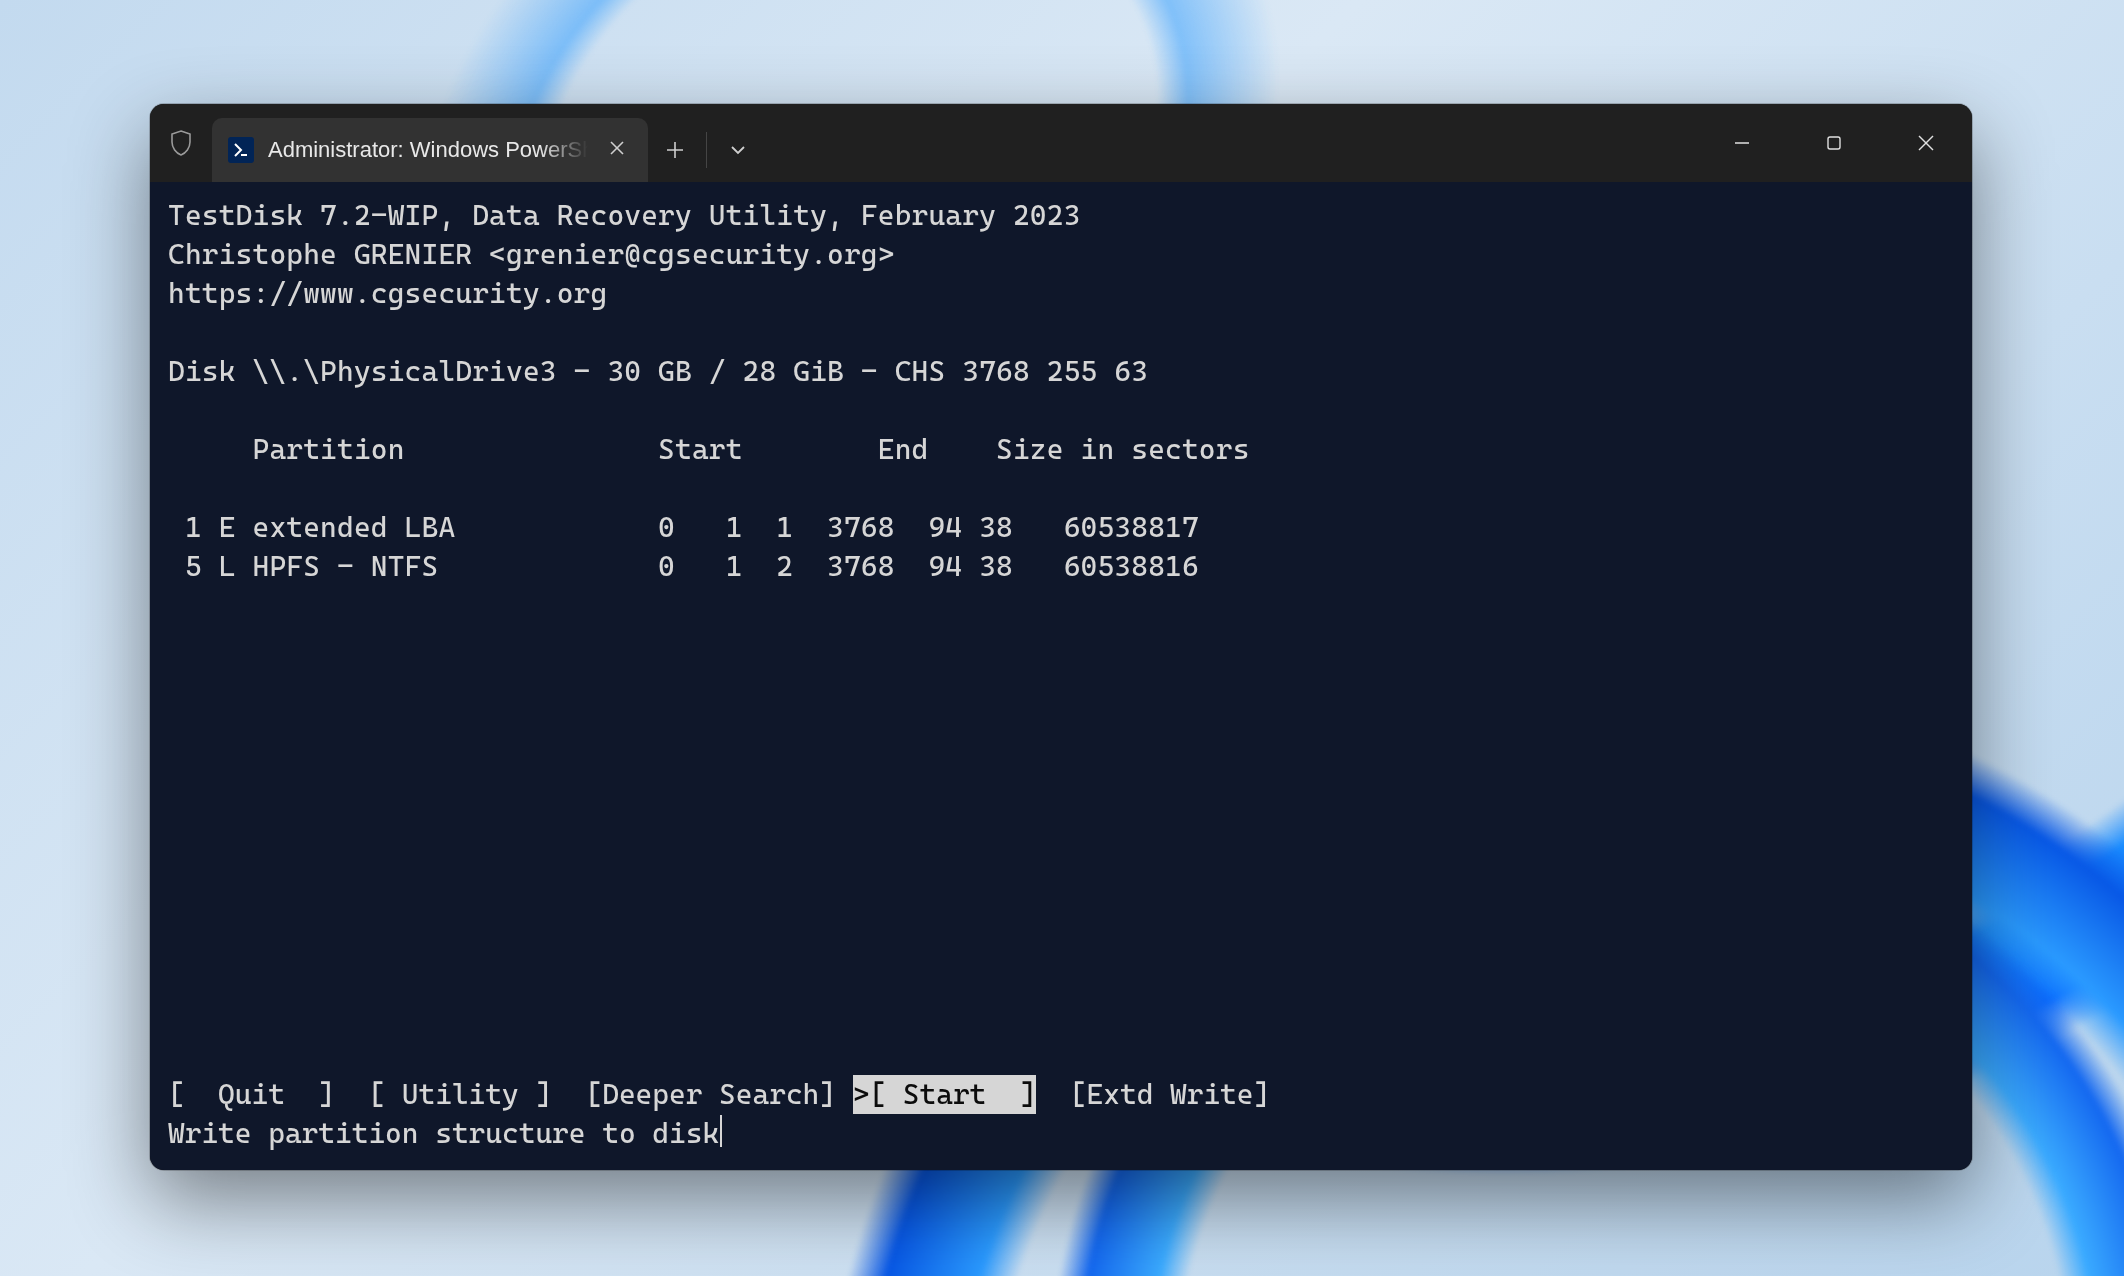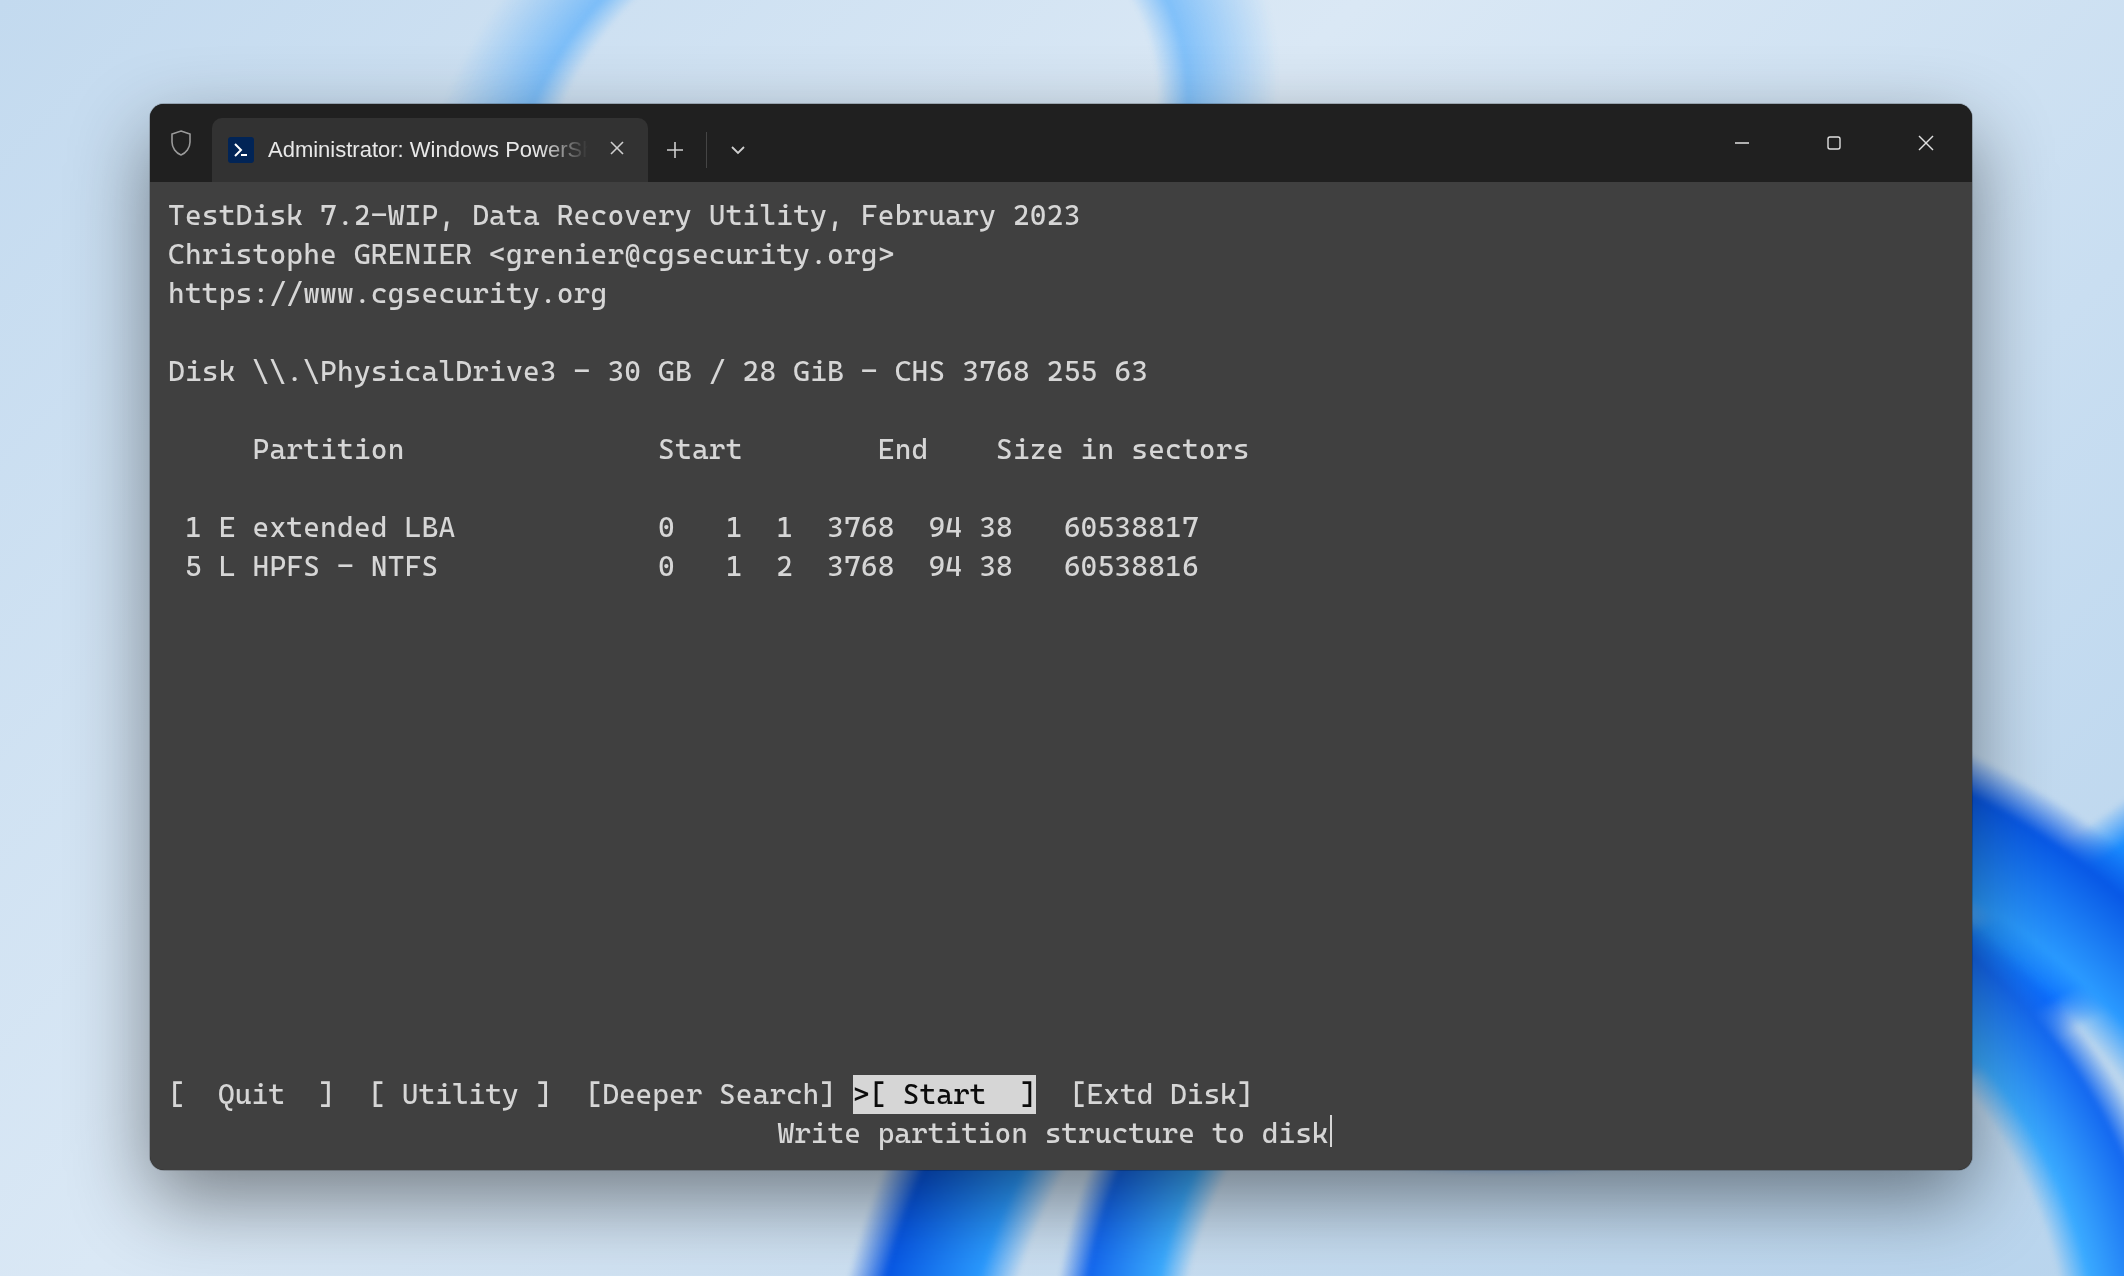--- a/index.html
+++ b/index.html
@@ -136,21 +136,21 @@
     display: flex;
     align-items: center;
     justify-content: center;
     color: #e0e0e0;
     cursor: pointer;
   }
   .win-btn svg { display: block; }
 
   .terminal-body {
     flex: 1;
-    background: #404040;
+    background: #0f172a;
     padding: 14px 20px 14px 18px;
     position: relative;
   }
   .term {
     font-family: "Cascadia Mono", "Consolas", monospace;
     font-size: 28.5px;
     line-height: 39px;
     color: #d6d6d6;
     white-space: pre;
     letter-spacing: 0.2px;
@@ -169,21 +169,21 @@
   .menu-item { cursor: pointer; }
   .menu-sel {
     background: #d6d6d6;
     color: #0c0c0c;
   }
   .hint-row {
     position: absolute;
     left: 18px;
     right: 31px;
     bottom: 17px;
-    text-align: center;
+    text-align: left;
     font-family: "Cascadia Mono", "Consolas", monospace;
     font-size: 28.5px;
     line-height: 39px;
     color: #d6d6d6;
     white-space: pre;
   }
   .cursor-bar {
     display: inline-block;
     width: 2px;
     height: 32px;
@@ -259,17 +259,17 @@
 <span>Christophe GRENIER &lt;grenier@cgsecurity.org&gt;</span>
 <span>https://www.cgsecurity.org</span>
 
 <span>Disk \\.\PhysicalDrive3 - 30 GB / 28 GiB - CHS 3768 255 63</span>
 
 <span>     Partition               Start        End    Size in sectors</span>
 
 <span> 1 E extended LBA            0   1  1  3768  94 38   60538817</span>
 <span> 5 L HPFS - NTFS             0   1  2  3768  94 38   60538816</span></div>
 
-    <div class="menu-row"><span class="menu-item">[  Quit  ]</span><span>  </span><span class="menu-item">[ Utility ]</span><span>  </span><span class="menu-item">[Deeper Search]</span><span> </span><span class="menu-sel">&gt;</span><span class="menu-item menu-sel">[ Start  ]</span><span>  </span><span class="menu-item">[Extd Disk]</span></div>
+    <div class="menu-row"><span class="menu-item">[  Quit  ]</span><span>  </span><span class="menu-item">[ Utility ]</span><span>  </span><span class="menu-item">[Deeper Search]</span><span> </span><span class="menu-sel">&gt;</span><span class="menu-item menu-sel">[ Start  ]</span><span>  </span><span class="menu-item">[Extd Write]</span></div>
 
     <div class="hint-row"><span>Write partition structure to disk</span><span class="cursor-bar"></span></div>
   </div>
 </div>
 
 </body></html>

